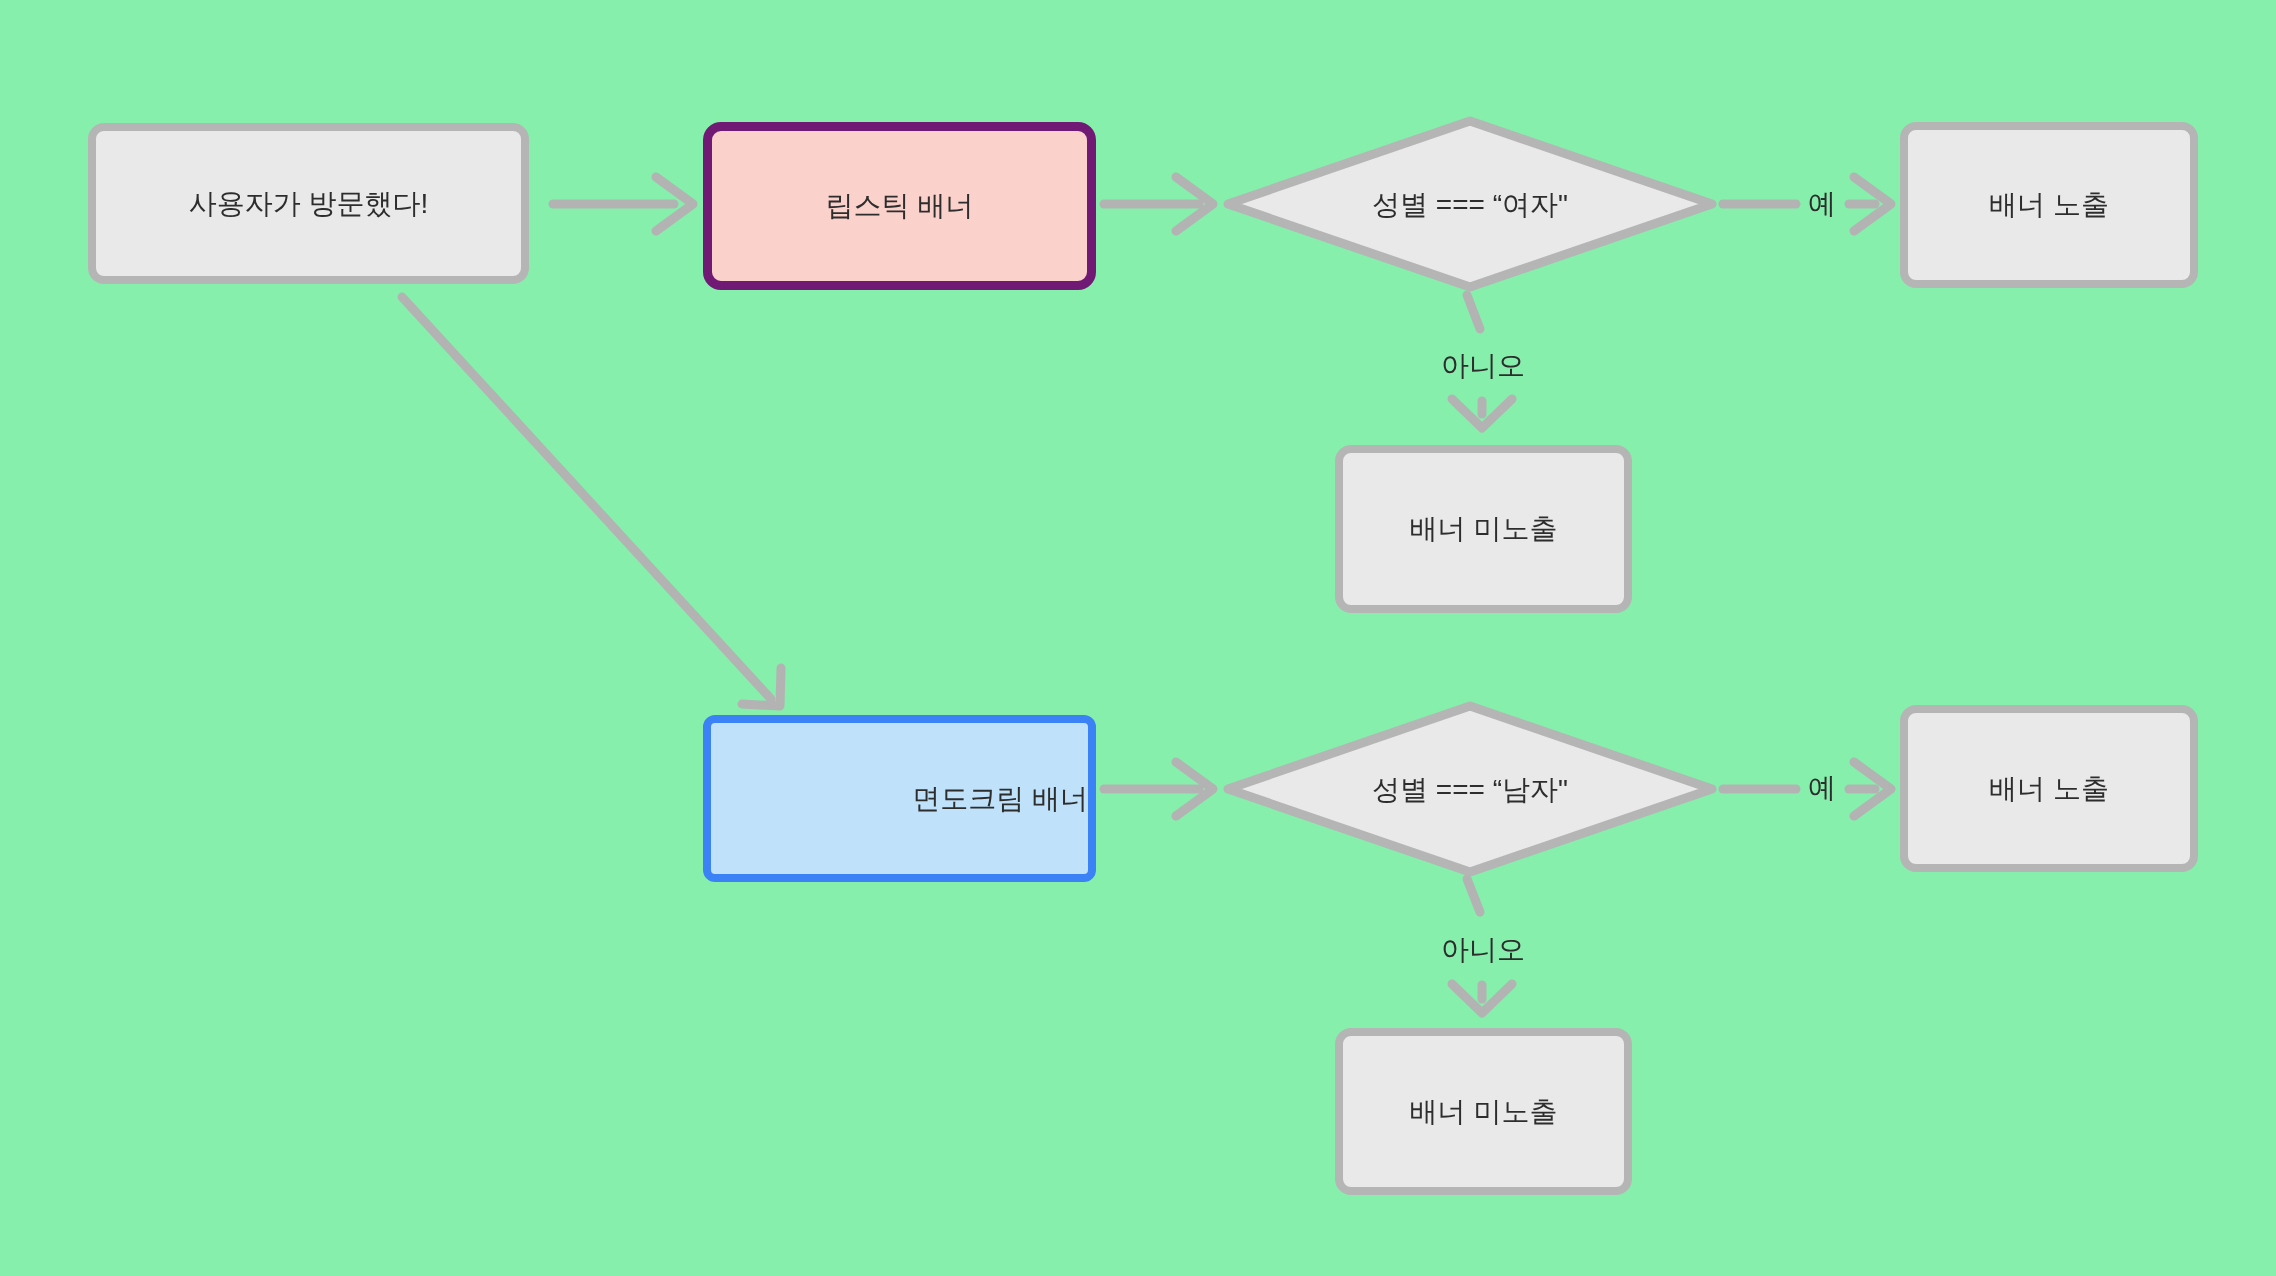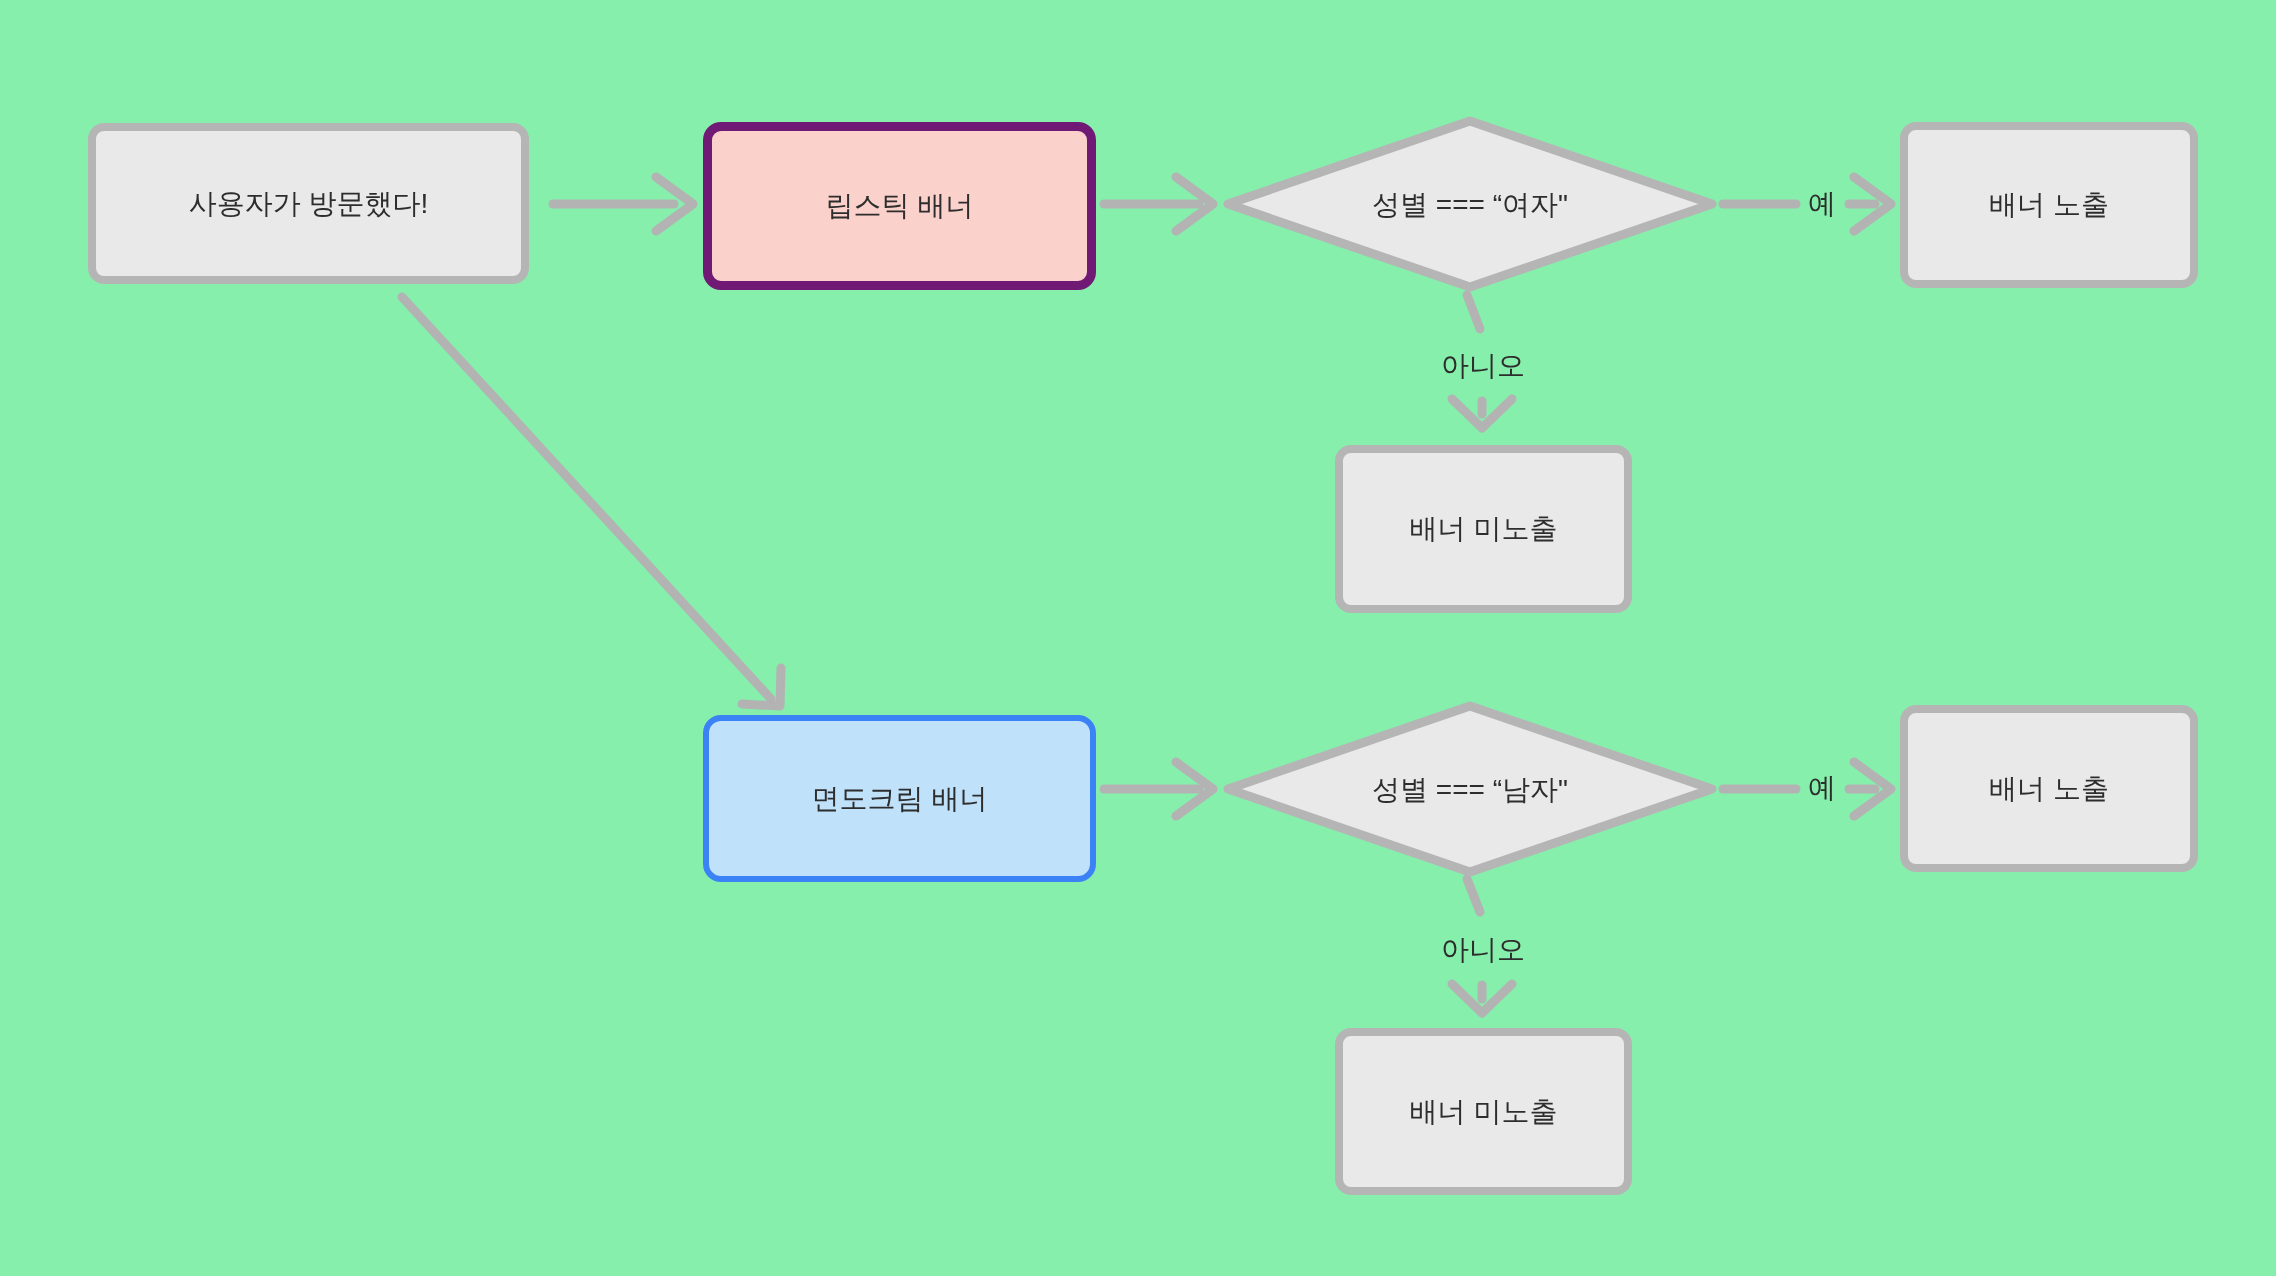--- a/index.html
+++ b/index.html
@@ -37,22 +37,23 @@
     background: #e9e9e9;
     border: 8px solid #b5b5b5;
   }
   .node.red {
     background: #fbd1cb;
     border: 9px solid #701a75;
     border-radius: 18px;
   }
   .node.blue {
     background: #bfe1fa;
-    border: 6px solid #3b82f6;
-    border-radius: 18px;
+    border: 8px solid #3b82f6;
+    border-radius: 12px;
+    justify-content: flex-end;
   }
   .diamond-label, .edge-label {
     position: absolute;
     transform: translate(-50%, -50%);
     font-size: 28px;
     white-space: nowrap;
     color: #2d2d2d;
   }
 </style>
 </head>

